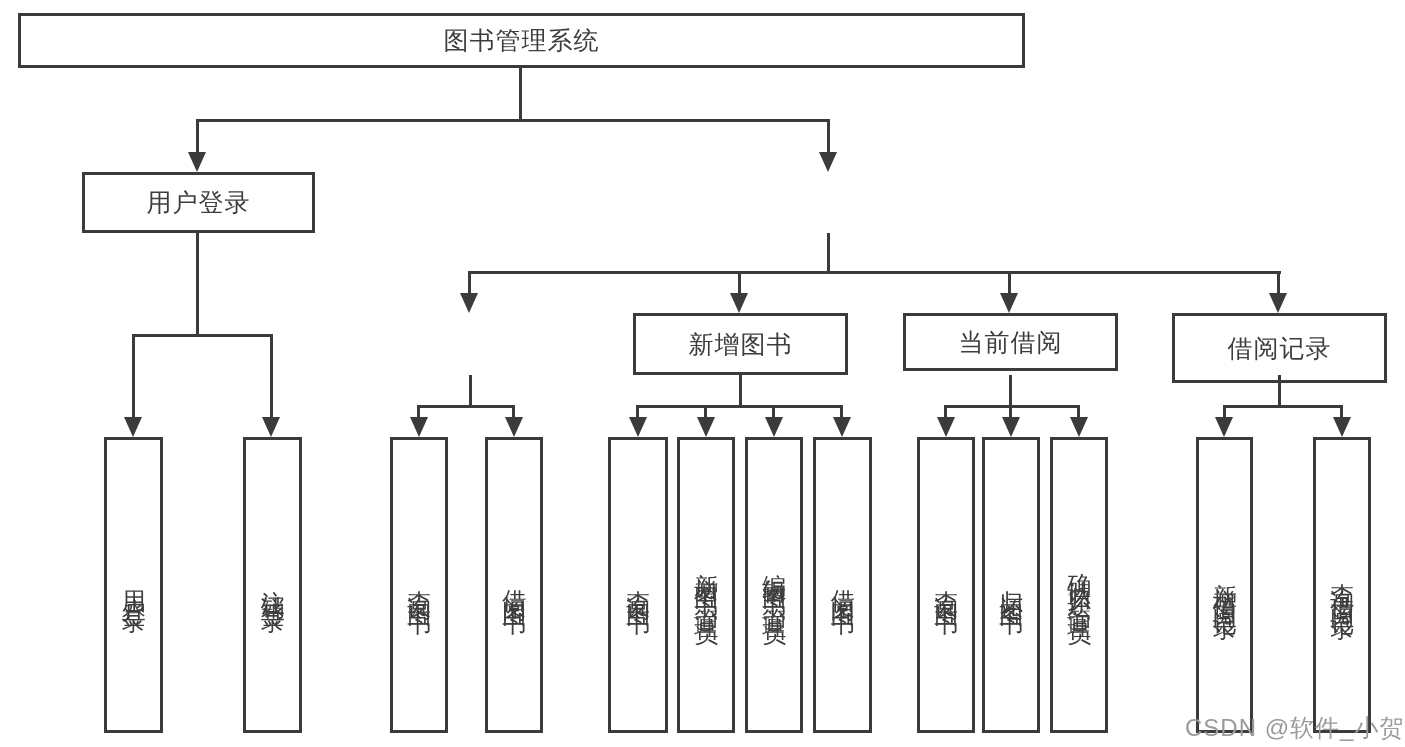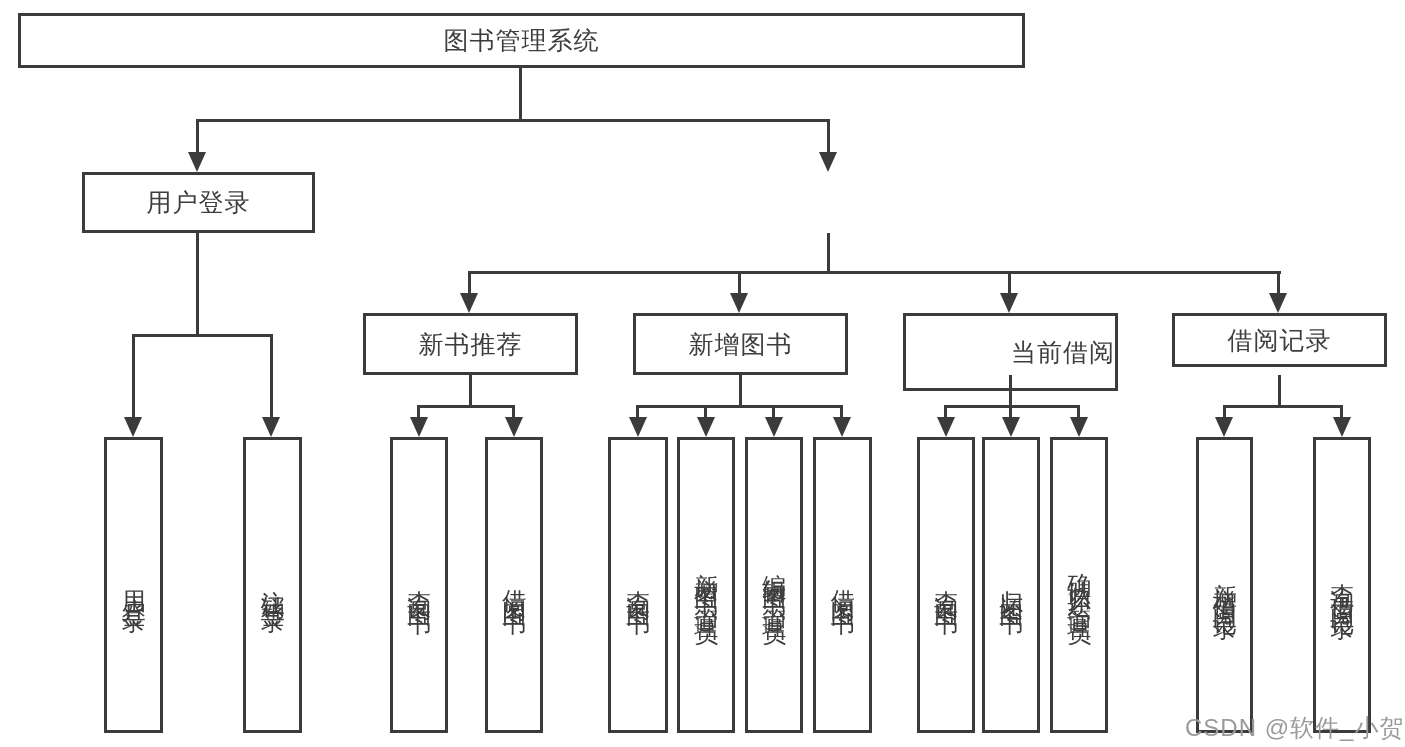--- a/index.html
+++ b/index.html
@@ -58,30 +58,27 @@
   <div class="line" style="left:468px;top:271px;width:813px;height:3px;"></div>
   <div class="line" style="left:468px;top:271px;width:3px;height:25px;"></div>
   <div class="line" style="left:738px;top:271px;width:3px;height:25px;"></div>
   <div class="line" style="left:1008px;top:271px;width:3px;height:25px;"></div>
   <div class="line" style="left:1277px;top:271px;width:3px;height:25px;"></div>
   <div class="arrow" style="left:460px;top:293px;"></div>
   <div class="arrow" style="left:730px;top:293px;"></div>
   <div class="arrow" style="left:1000px;top:293px;"></div>
   <div class="arrow" style="left:1269px;top:293px;"></div>
 
-  <div class="box hbox" style="left:363px;top:313px;width:215px;height:62px;">
-    <span>新书推荐</span>
-  </div>
   <div class="box hbox" style="left:633px;top:313px;width:215px;height:62px;">
     <span>新增图书</span>
   </div>
-  <div class="box hbox" style="left:903px;top:313px;width:215px;height:78px;justify-content:flex-end;">
+  <div class="box hbox" style="left:903px;top:313px;width:215px;height:58px;">
     <span>当前借阅</span>
   </div>
-  <div class="box hbox" style="left:1172px;top:313px;width:215px;height:54px;">
+  <div class="box hbox" style="left:1172px;top:313px;width:215px;height:70px;">
     <span>借阅记录</span>
   </div>
 
   <div class="line" style="left:469px;top:375px;width:3px;height:32px;"></div>
   <div class="line" style="left:417px;top:405px;width:98px;height:3px;"></div>
   <div class="line" style="left:417px;top:405px;width:3px;height:14px;"></div>
   <div class="line" style="left:512px;top:405px;width:3px;height:14px;"></div>
   <div class="arrow" style="left:410px;top:417px;"></div>
   <div class="arrow" style="left:505px;top:417px;"></div>
 

